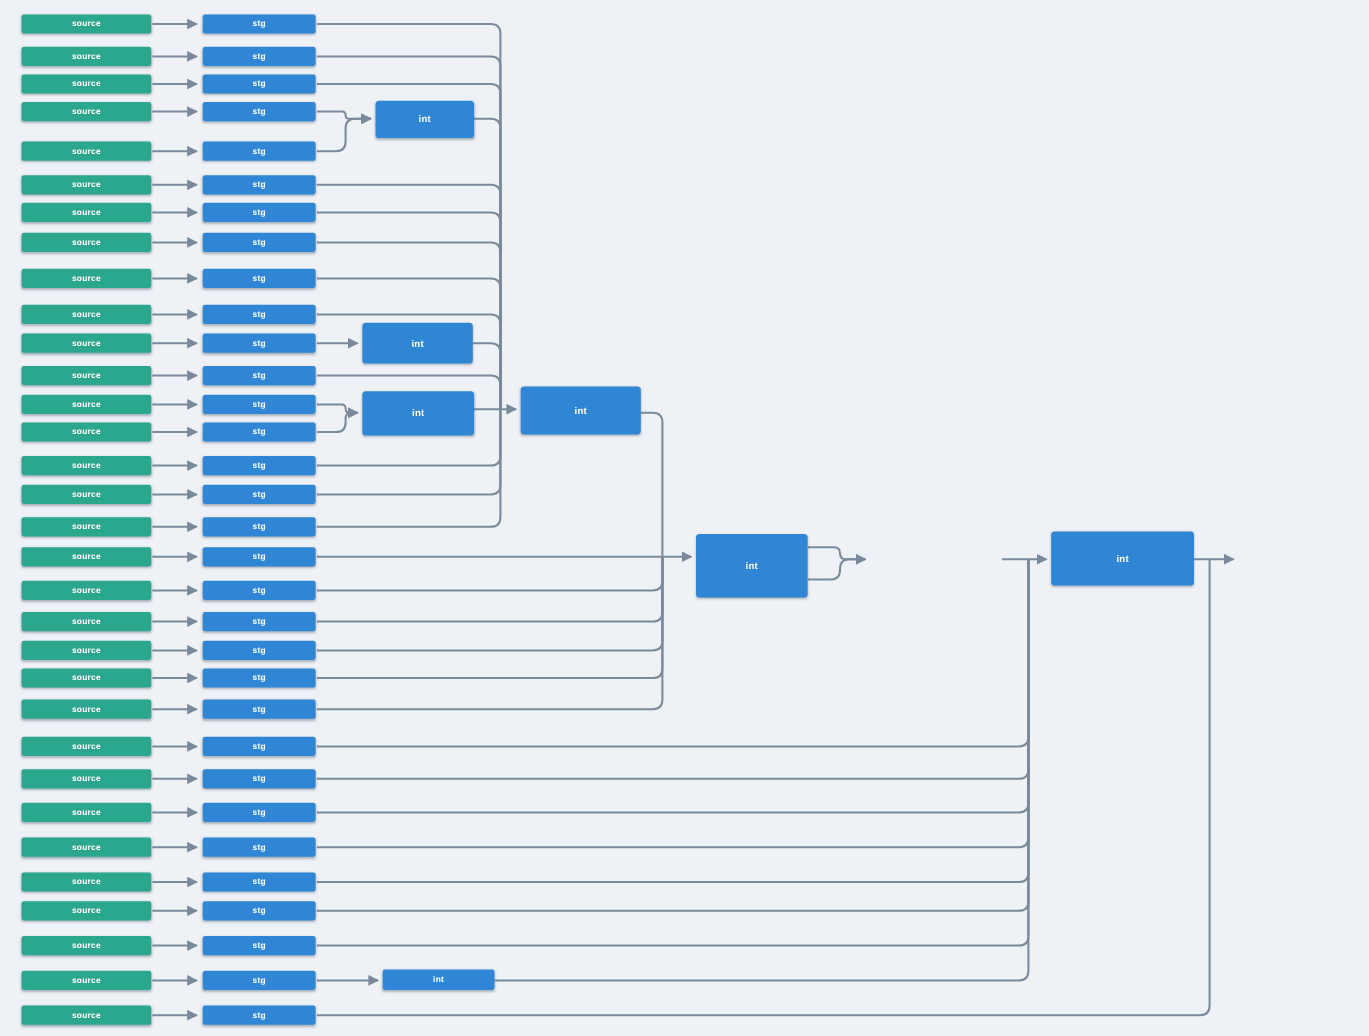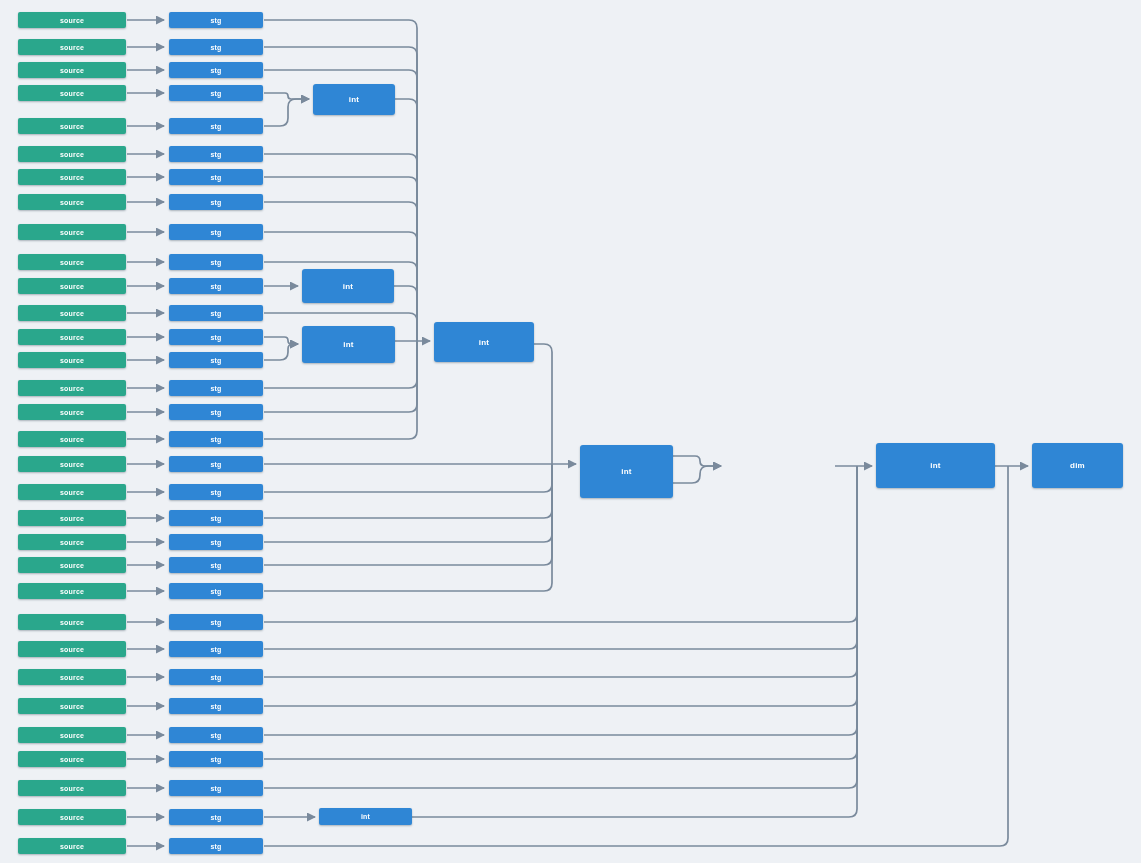--- a/index.html
+++ b/index.html
@@ -351,19 +351,16 @@
     </div>
     <div class="node k-int big" style="left: 434px; top: 322px; width: 100px; height: 40px;">
       <span>int</span>
     </div>
     <div class="node k-int big" style="left: 580px; top: 445px; width: 93px; height: 53px;">
       <span>int</span>
     </div>
     <div class="node k-int big" style="left: 876px; top: 443px; width: 119px; height: 45px;">
       <span>int</span>
     </div>
-    <div class="node k-dim big" style="left: 1032px; top: 443px; width: 91px; height: 45px;">
-      <span>dim</span>
-    </div>
     <div class="node k-int" style="left: 319px; top: 808px; width: 93px; height: 17px;">
       <span>int</span>
     </div>
   </div>
 
 </body></html>

